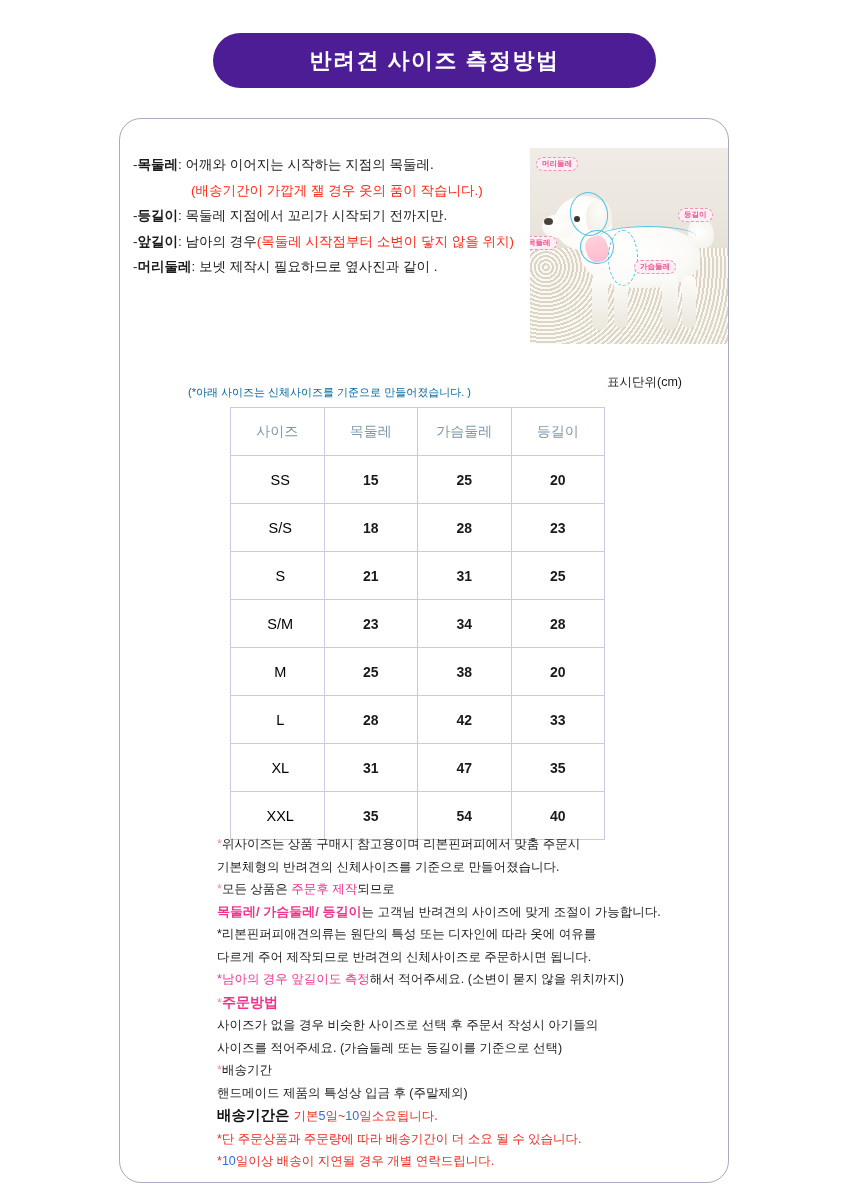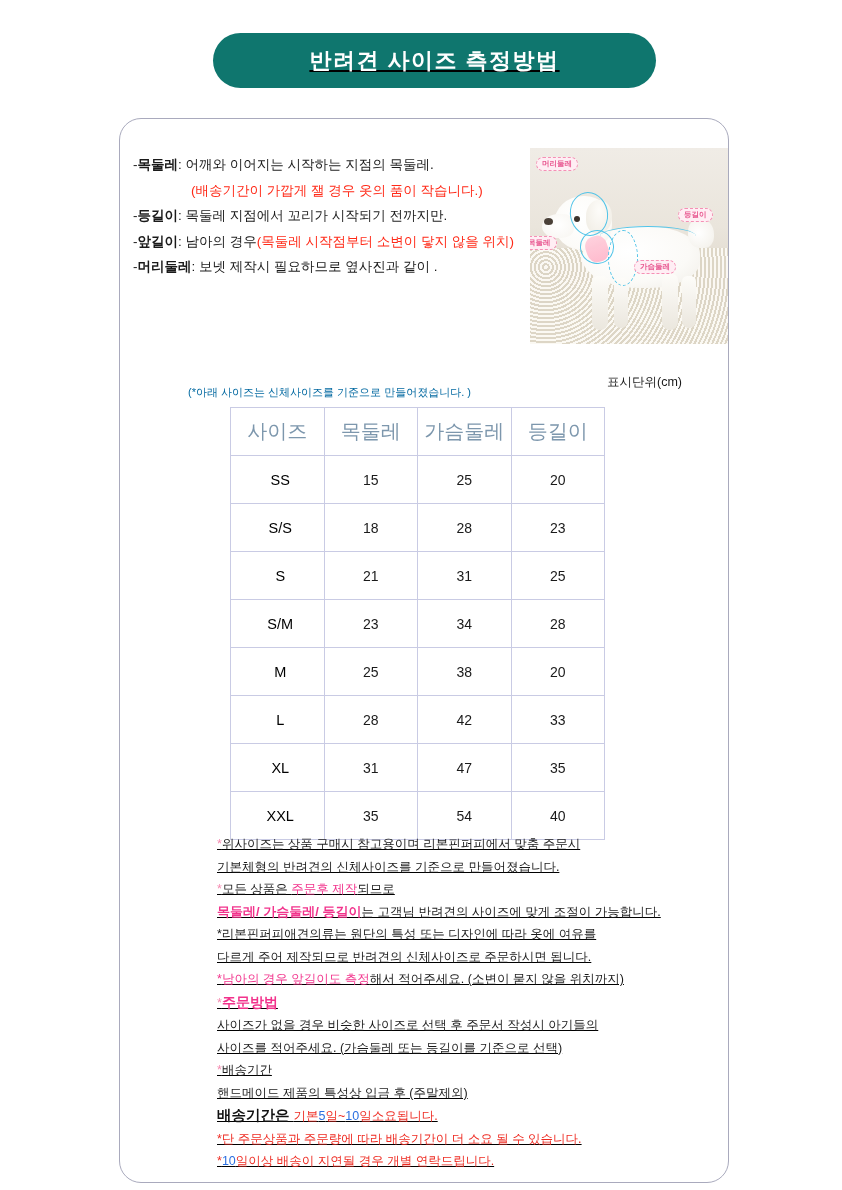--- a/index.html
+++ b/index.html
@@ -9,23 +9,23 @@
     font-family: "Liberation Sans", "DejaVu Sans", sans-serif;
     overflow: hidden;
   }
   .page { position: relative; width: 842px; height: 1190px; background:#fff; }
 
   
   .title-banner {
     position: absolute;
     left: 213px; top: 33px;
     width: 443px; height: 55px;
-    background: #0f766e;
+    background: #4c1d95;
     border-radius: 28px;
-    display: flex; align-items: center; justify-content: center; text-decoration: underline;
+    display: flex; align-items: center; justify-content: center;
   }
   .title-banner .title-text {
     color: #ffffff;
     font-size: 22px;
     font-weight: bold;
     letter-spacing: 1.5px;
   }
 
   
   .frame {
@@ -172,40 +172,39 @@
     table-layout: fixed;
   }
   .size-table th, .size-table td {
     border: 1px solid #c9cbe4;
     height: 48px;
     text-align: center;
     vertical-align: middle;
   }
   .size-table th {
     color:#7d97ad;
-    font-size:20px;
+    font-size:14px;
     font-weight:normal;
   }
   .size-table td.size-name {
     color:#000000;
     font-size:14.5px;
     font-weight:normal;
     padding-left:6px;
   }
   .size-table td.num {
     color:#1a1a1a;
     font-size:14px;
-    font-weight:normal;
+    font-weight:bold;
   }
 
   
   .foot {
     position:absolute; left:217px; top:833px;
     width:470px;
-    text-decoration:underline;
   }
   .fline {
     font-size:12.5px;
     color:#1a1a1a;
     line-height:22.5px;
     white-space:nowrap;
   }
   .pink { color:#f2338c; }
   .pink-b { color:#f2338c; font-weight:bold; font-size:13px; }
   .pink-h { color:#f2338c; font-weight:bold; font-size:14px; }

